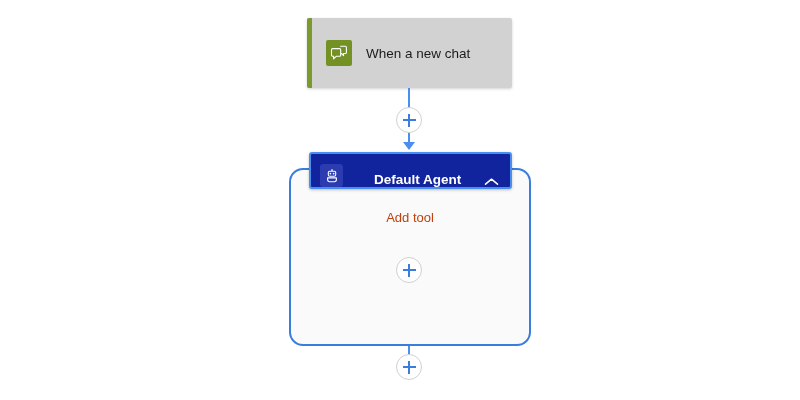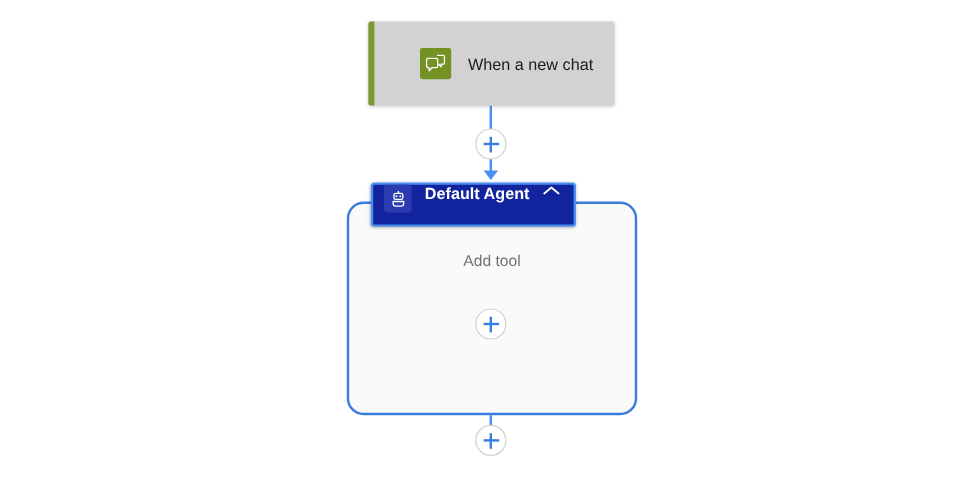--- a/index.html
+++ b/index.html
@@ -27,21 +27,20 @@
     left: 307px;
     top: 18px;
     width: 205px;
     height: 70px;
     background: #d2d2d2;
     border-radius: 2px;
     box-shadow: 0 1px 3px rgba(0,0,0,0.18);
     display: flex;
     align-items: center;
     box-sizing: border-box;
-    padding-left: 24px;
   }
   .trigger-accent {
     position: absolute;
     left: 0;
     top: 0;
     width: 5px;
     height: 100%;
     background: #7a9a2e;
     border-radius: 2px 0 0 2px;
   }
@@ -124,29 +123,30 @@
     border-radius: 14px;
     background: #fafafa;
     box-sizing: border-box;
   }
 
   
   .agent-header {
     position: absolute;
     left: 309px;
     top: 152px;
-    width: 171px;
+    width: 203px;
     height: 37px;
     background: #12239e;
     border: 2px solid #4a8ef0;
     border-radius: 3px;
     box-sizing: border-box;
     display: flex;
-    align-items: flex-start;
+    align-items: flex-end;
     box-shadow: 0 1px 3px rgba(0,0,0,0.25);
+    gap: 20px;
   }
   .agent-icon {
     width: 23px;
     height: 23px;
     margin-left: 9px;
     background: #2b3bb0;
     border-radius: 3px;
     flex: 0 0 auto;
     display: flex;
     align-items: center;
@@ -169,21 +169,21 @@
   }
 
   
   .add-tool-label {
     position: absolute;
     left: 289px;
     top: 210px;
     width: 242px;
     text-align: center;
     font-size: 13px;
-    color: #737373;
+    color: #c2410c;
   }
 
   
   .conn-bottom {
     position: absolute;
     left: 408px;
     top: 346px;
     width: 2px;
     height: 10px;
     background: #4a8ef0;

